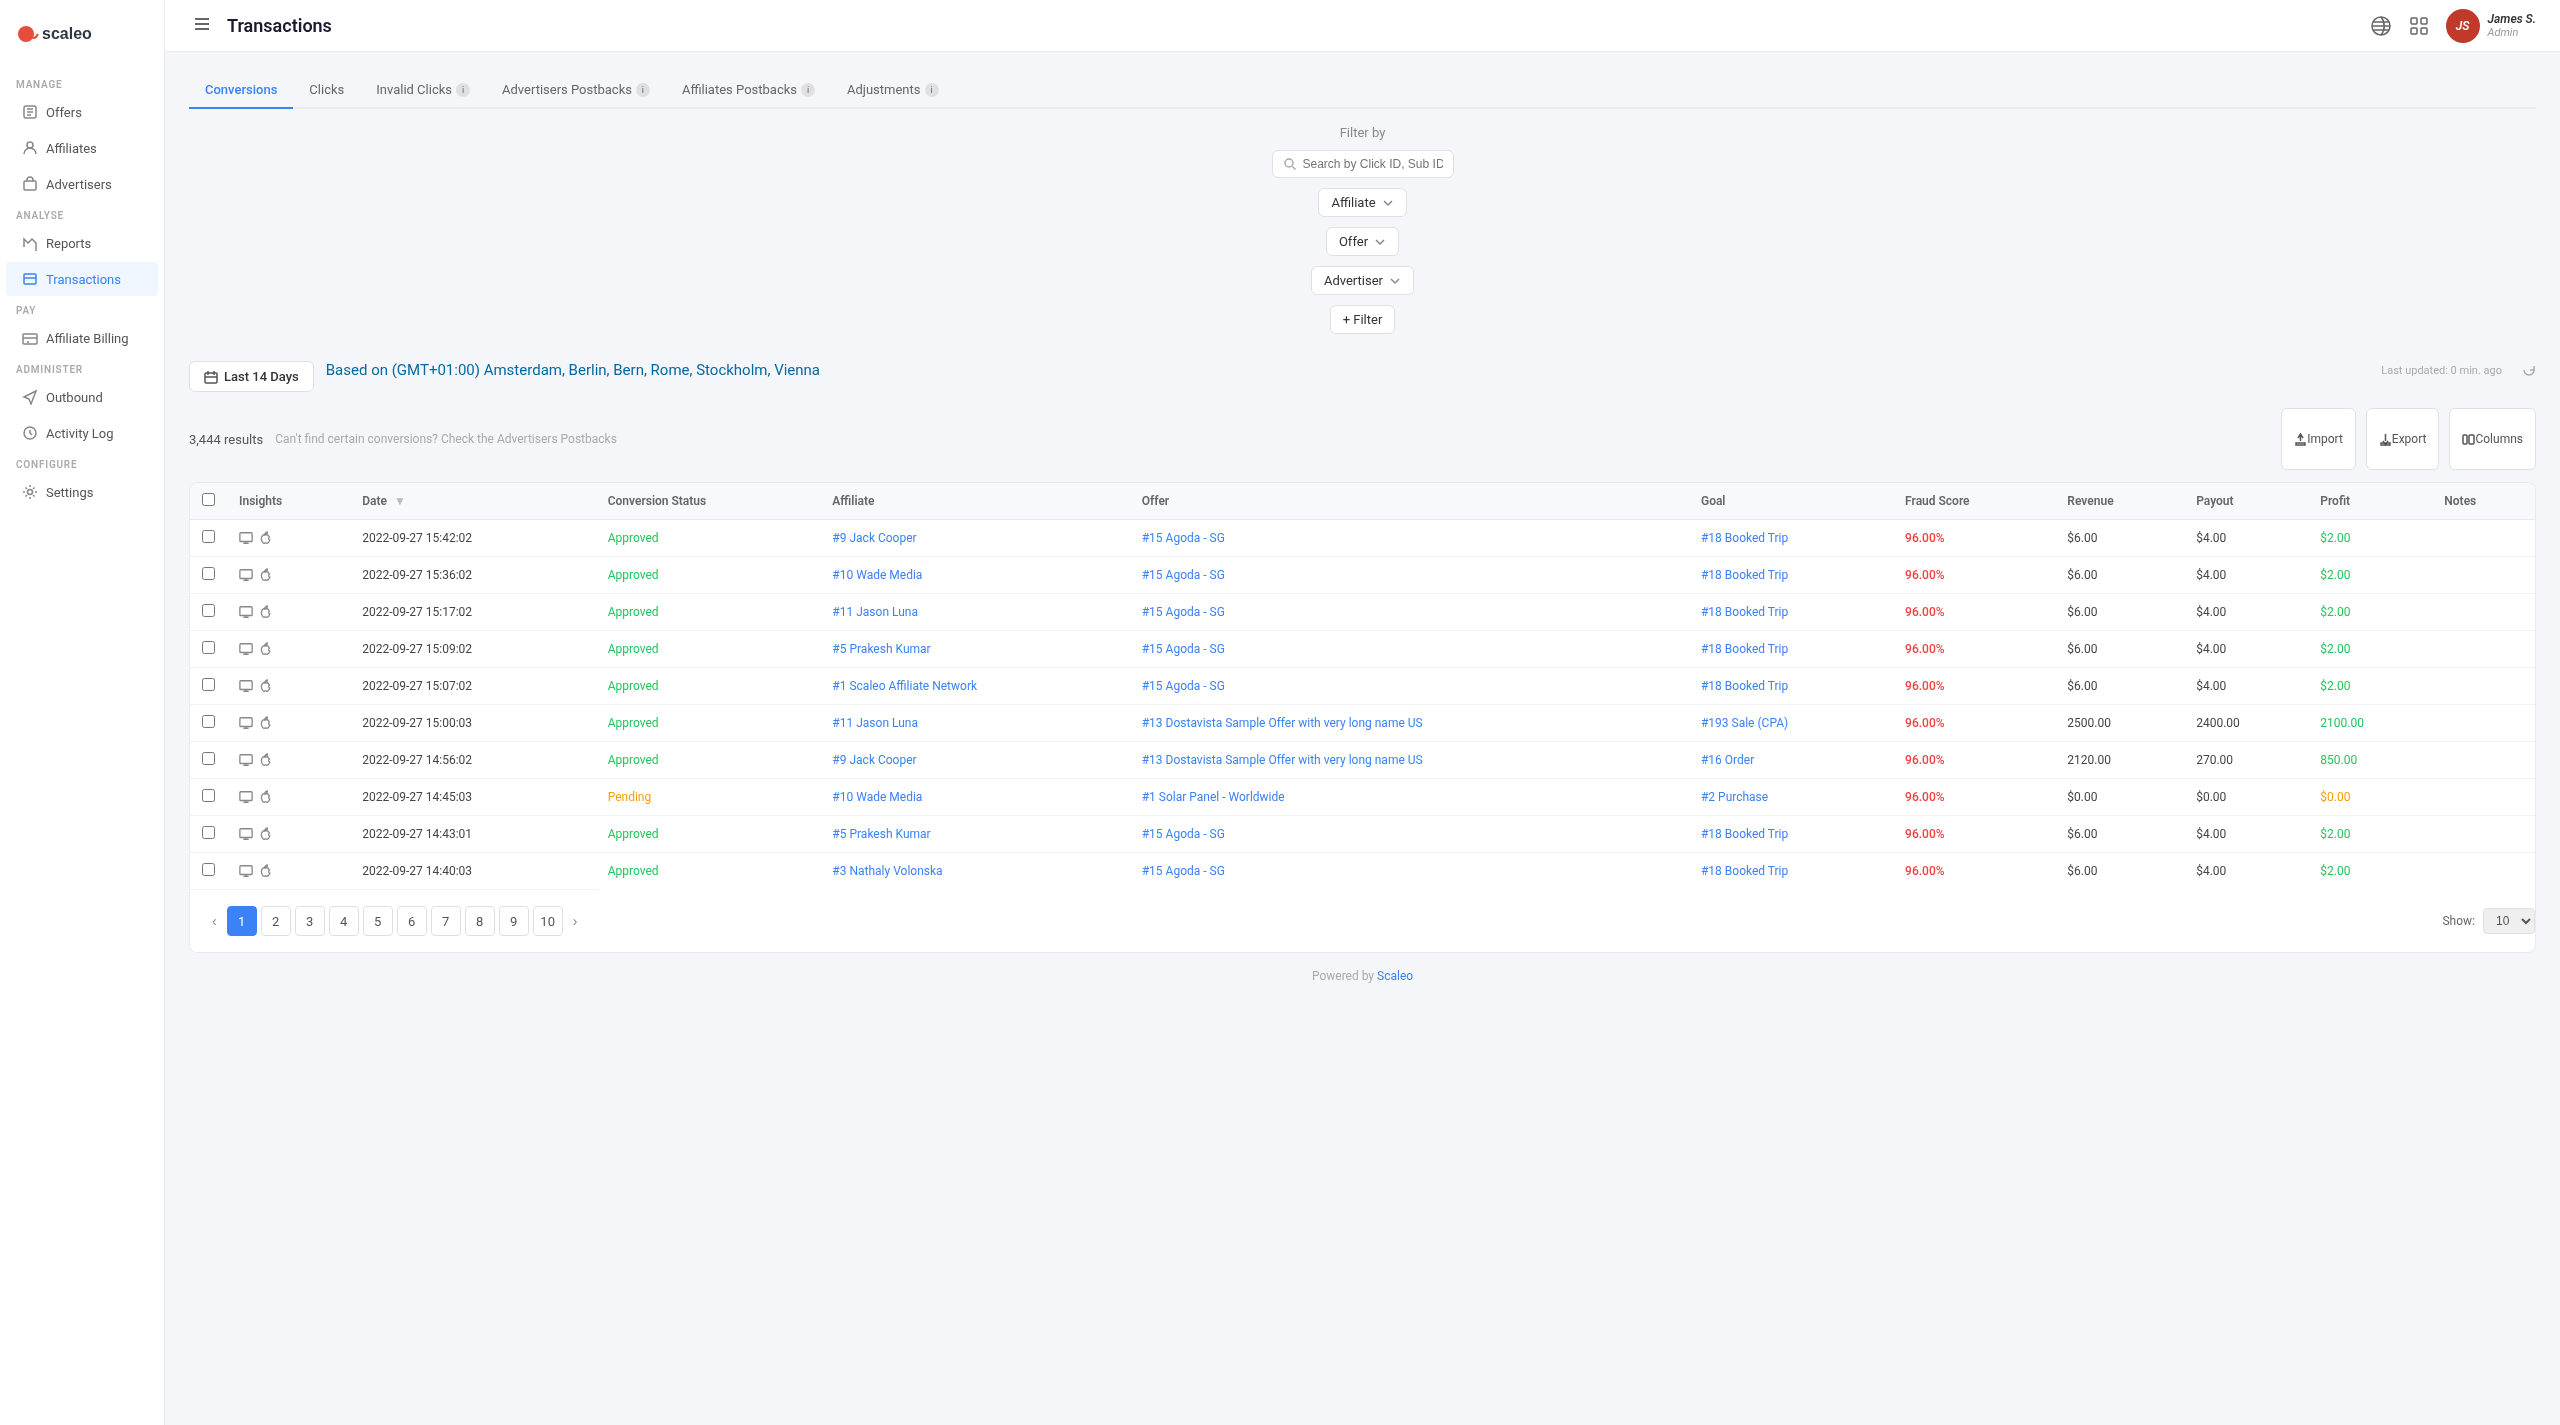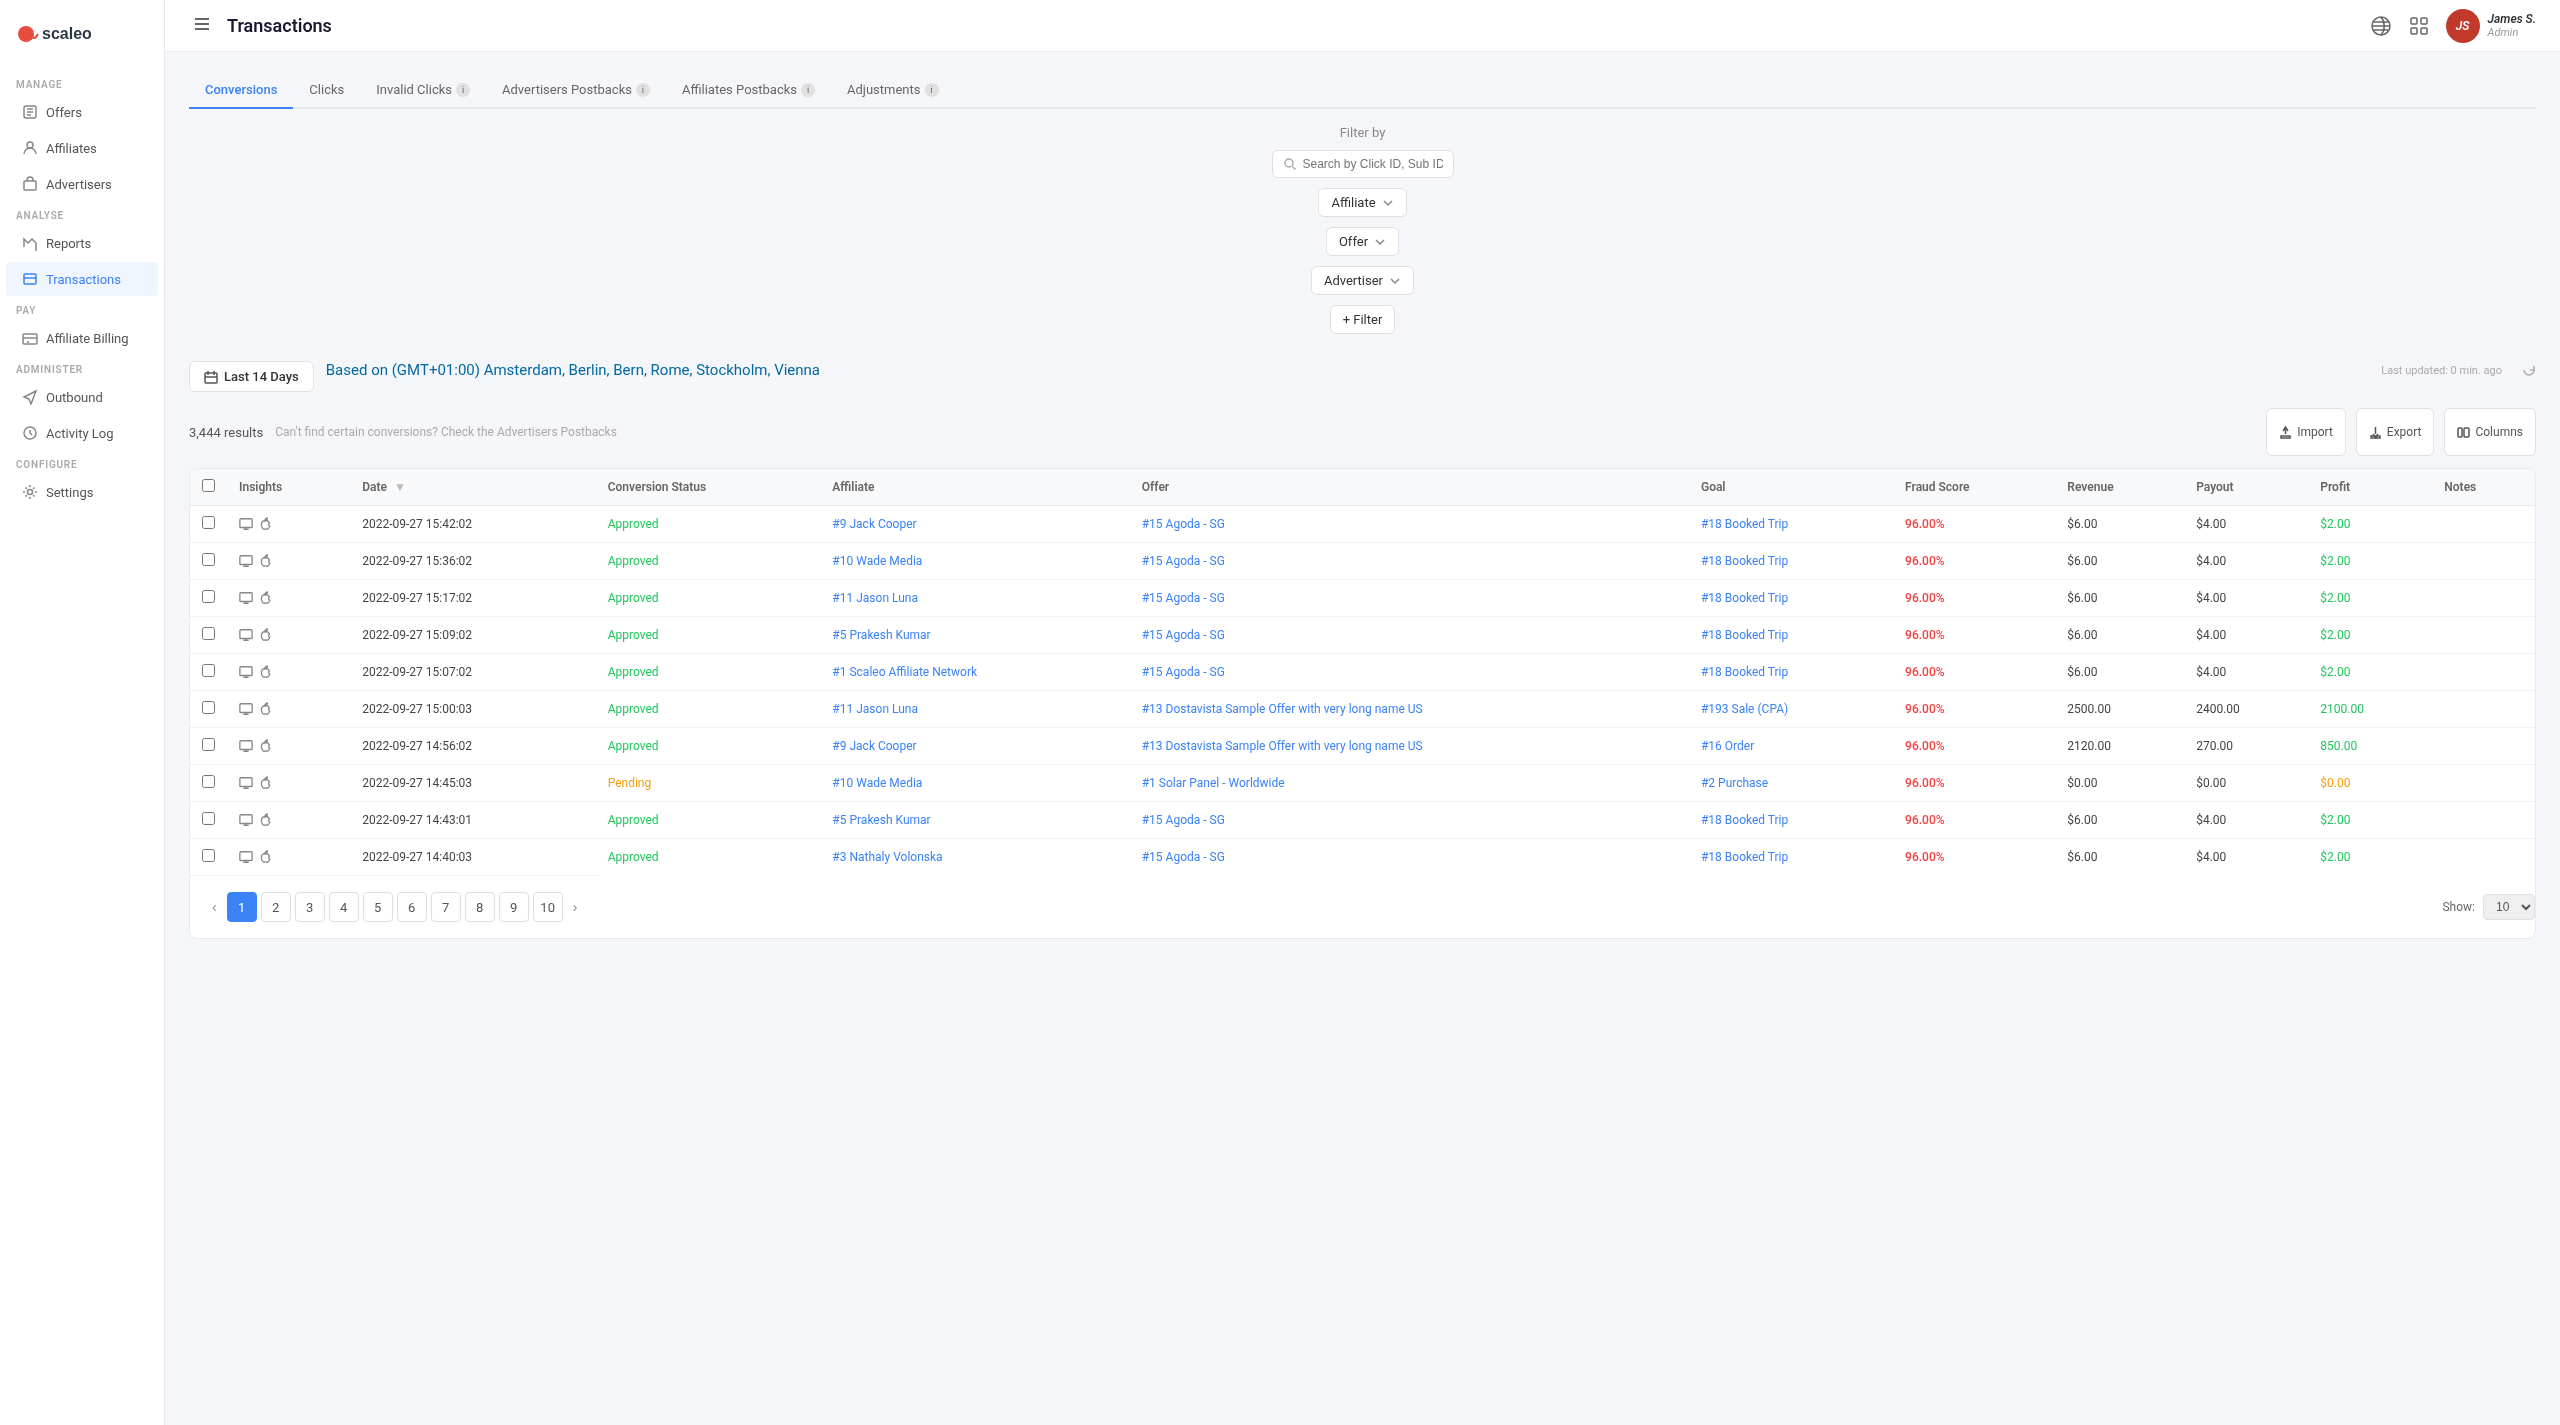--- a/index.html
+++ b/index.html
@@ -51,21 +51,21 @@
     .date-row { display: flex; align-items: center; gap: 12px; margin-bottom: 16px; }
     .date-btn { display: flex; align-items: center; gap: 6px; border: 1px solid #e0e0e0; border-radius: 6px; padding: 7px 14px; background: #fff; cursor: pointer; font-size: 13px; color: #333; font-weight: 500; margin-top: 13px; }
     .date-hint { color: #0369a1; font-size: 15px; }
     .last-updated { margin-left: auto; color: #aaa; font-size: 11px; display: flex; align-items: center; gap: 20px; }
 
     
     .results-bar { display: flex; align-items: center; justify-content: space-between; margin-bottom: 12px; }
     .results-count { font-size: 13px; color: #555; }
     .results-hint { font-size: 12px; color: #aaa; margin-left: 12px; }
     .action-btns { display: flex; align-items: center; gap: 10px; }
-    .action-btn { display: flex; align-items: center; gap: 5px; border: 1px solid #e0e0e0; border-radius: 6px; padding: 16px 12px; background: #fff; cursor: pointer; font-size: 12px; color: #555; }
+    .action-btn { display: flex; align-items: center; border: 1px solid #e0e0e0; border-radius: 6px; padding: 23px 12px; background: #fff; cursor: pointer; font-size: 12px; color: #555; }
 
     
     .table-container { background: #fff; border-radius: 8px; border: 1px solid #e8eaf0; overflow: hidden; }
     table { width: 100%; border-collapse: collapse; }
     thead tr { background: #f8f9fb; }
     th { padding: 10px 12px; text-align: left; font-size: 12px; font-weight: 600; color: #666; border-bottom: 1px solid #e8eaf0; white-space: nowrap; }
     th .sort-icon { margin-left: 4px; color: #bbb; }
     td { padding: 10px 12px; border-bottom: 1px solid #f0f2f5; font-size: 12px; color: #444; vertical-align: middle; }
     tr:last-child td { border-bottom: none; }
     .checkbox-col { width: 32px; }
@@ -610,14 +610,18 @@
           <span>Show:</span>
           <select class="show-select">
             <option>10</option>
             <option>25</option>
             <option>50</option>
           </select>
         </div>
       </div>
     </div>
 
+    <div class="footer">
+      <span>Powered by</span>
+      <a href="#">Scaleo</a>
+    </div>
   </div>
 </div>
 
 </body></html>

